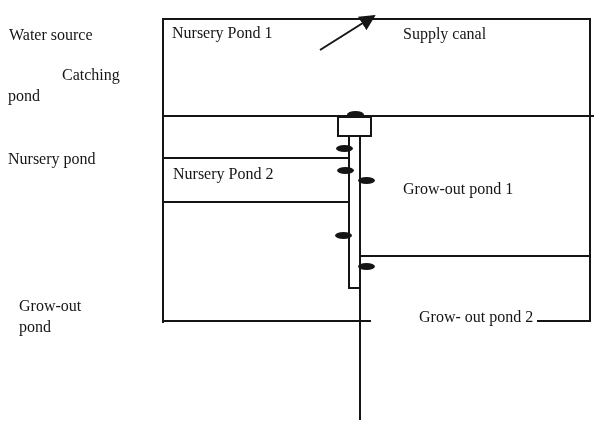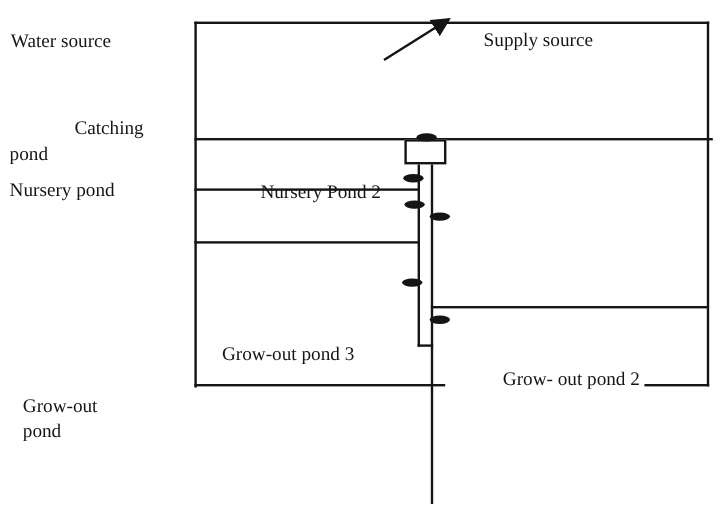--- a/index.html
+++ b/index.html
@@ -15,21 +15,21 @@
     color:var(--ink);
     overflow:hidden;
     border-radius:21px;
   }
   .lbl{
     position:absolute;
     font-size:16px;
     line-height:21px;
     white-space:nowrap;
   }
-  .lbl.wrap{white-space:normal;margin-top:33px;}
+  .lbl.wrap{white-space:normal;}
   .hline,.vline{position:absolute;background:var(--ink);}
   .hline{height:2px;}
   .vline{width:2px;}
   .gate{
     position:absolute;
     width:17px;height:7px;
     background:var(--ink);
     border-radius:50%;
   }
   .sluice-box{
@@ -78,18 +78,19 @@
 
   <svg class="arrow-svg over-line" width="78" height="48" viewBox="0 0 78 48">
     <defs>
       <marker id="ah" markerWidth="10" markerHeight="8" refX="7" refY="4" orient="auto">
         <path d="M0,0 L8,4 L0,8 z" fill="currentColor"></path>
       </marker>
     </defs>
     <line x1="8" y1="42" x2="62" y2="8" stroke="currentColor" stroke-width="2" marker-end="url(#ah)"></line>
   </svg>
 
-  <div class="lbl" style="left:403px;top:23px;">Supply source</div>
-  <div class="lbl" style="left:173px;top:150px;margin-left:44px;">Nursery Pond 2</div>
-  <div class="lbl" style="left:185px;top:285px;">Grow-out pond 3</div>
+  <div class="lbl" style="left:172px;top:22px;">Nursery Pond 1</div>
+  <div class="lbl" style="left:403px;top:23px;">Supply canal</div>
+  <div class="lbl" style="left:173px;top:163px;">Nursery Pond 2</div>
+  <div class="lbl" style="left:403px;top:178px;">Grow-out pond 1</div>
   <div class="lbl over-line" style="left:371px;top:306px;margin-left:48px;">Grow- out pond 2</div>
 
 </div>
 
 </body></html>

